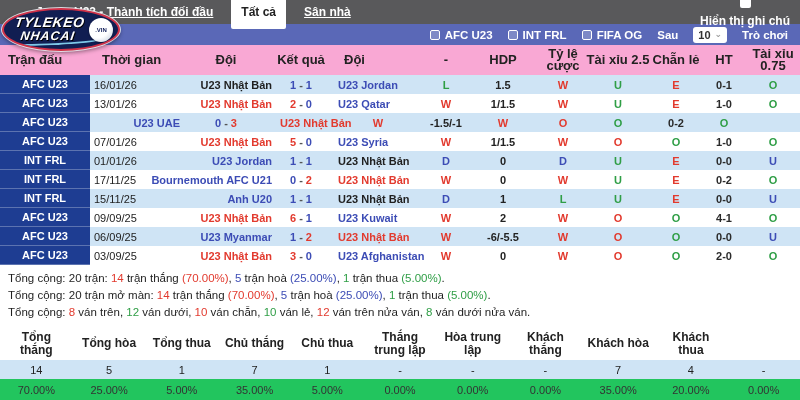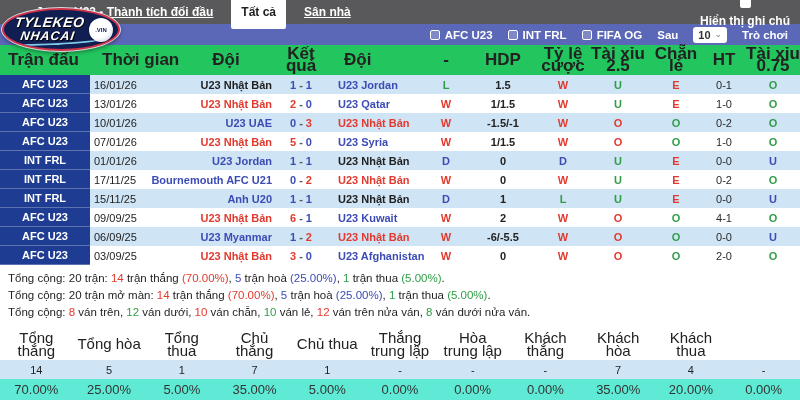--- a/index.html
+++ b/index.html
@@ -38,51 +38,51 @@
   .logo-text .l2{font-style:italic;font-weight:bold;color:#fff;font-size:12.5px;line-height:13px;letter-spacing:1px;text-shadow:1px 1px 0 #000;text-align:center;}
   .ball{position:absolute;right:5px;top:8px;width:24px;height:24px;border-radius:50%;
     background:radial-gradient(circle at 35% 30%,#ffffff 55%,#b9c4d6);display:flex;
     align-items:center;justify-content:center;box-shadow:0 1px 2px rgba(0,0,0,.4);}
   .vin{font-size:6px;font-weight:bold;color:#14205a;}
   .swoosh{position:absolute;left:4px;bottom:4px;width:100px;height:10px;
     border-bottom:2.5px solid #7ec8e8;border-radius:50%;transform:rotate(-3deg);}
 
   
   .grid{display:grid;grid-template-columns:90px 90px 92px 58px 96px 40px 74px 46px 64px 52px 44px 54px;}
-  .thead{height:30px;background:#22c55e;color:#222;font-weight:bold;font-size:17px;align-items:center;}
+  .thead{height:30px;background:#f9a8d4;color:#222;font-weight:bold;font-size:13px;align-items:center;}
   .thead .h{display:flex;align-items:center;justify-content:center;text-align:center;line-height:12px;}
   .thead .h-left8{justify-content:flex-start;padding-left:8px;}
   .thead .h-left12{justify-content:flex-start;padding-left:12px;}
   .thead .h-left14{justify-content:flex-start;padding-left:14px;}
   .row{height:19px;font-size:11px;align-items:stretch;background:#fff;}
   .row.alt{background:var(--rowalt);}
   .cell{display:flex;align-items:center;justify-content:center;}
   .cell-league{background:var(--navy);color:#fff;font-weight:bold;
     border-bottom:1px solid rgba(255,255,255,.28);}
   .cell-date{justify-content:flex-start;padding-left:4px;color:#222;}
   .cell-home{justify-content:flex-end;font-weight:bold;white-space:nowrap;cursor:pointer;}
   .cell-away{justify-content:flex-start;padding-left:8px;font-weight:bold;white-space:nowrap;cursor:pointer;}
   .cell-score{font-weight:bold;gap:3px;}
   .cell-letter{font-weight:bold;}
   .cell-hdp{color:#222;font-weight:700;}
-  .cell-ht{color:#2a2a2a;font-weight:normal;}
+  .cell-ht{color:#2a2a2a;font-weight:bold;}
   .c-red{color:var(--red);} .c-blue{color:var(--blue);} .c-green{color:var(--green);} .c-dark{color:var(--dark);}
   .dash{color:#555;}
 
   
   .summary{padding:5px 8px 3px;font-size:11.5px;color:#1c1c1c;line-height:17px;}
   .summary div{white-space:nowrap;}
 
   
   .stats{margin-top:3px;}
   .srow{display:grid;grid-template-columns:repeat(11,1fr);text-align:center;}
-  .stats-head{font-weight:normal;font-size:15px;color:#222;min-height:33px;align-items:center;padding:2px 0;}
+  .stats-head{font-weight:bold;font-size:12px;color:#222;min-height:33px;align-items:center;padding:2px 0;}
   .stats-head .scell{display:flex;align-items:center;justify-content:center;line-height:13px;padding:0 4px;}
   .stats-vals{height:19px;background:var(--rowalt);font-size:11px;color:#222;align-items:center;}
-  .stats-pcts{height:21px;background:#5eead4;font-size:13px;color:#333;align-items:center;}
+  .stats-pcts{height:21px;background:#22c55e;font-size:11px;color:#333;align-items:center;}
   .stats-vals .scell,.stats-pcts .scell{display:flex;align-items:center;justify-content:center;}
 </style>
 </head>
 <body>
 
 <div id="root">
 
   <div class="topbar">
     <span class="link">Japan U23 - Thành tích đối đầu</span>
     <span class="tab-all">Tất cả</span>
@@ -175,21 +175,20 @@
         <div class="cell cell-letter c-red">W</div>
         <div class="cell cell-hdp">1/1.5</div>
         <div class="cell cell-letter c-red">W</div>
         <div class="cell cell-letter c-green">U</div>
         <div class="cell cell-letter c-red">E</div>
         <div class="cell cell-ht">1-0</div>
         <div class="cell cell-letter c-green">O</div>
       </div>
       <div class="grid row alt">
         <div class="cell cell-league">AFC U23</div>
-        <div class="cell cell-date">10/01/26</div>
         <div class="cell cell-home c-blue">U23 UAE</div>
         <div class="cell cell-score">
           <span class="c-blue">0</span>
           <span class="dash">-</span>
           <span class="c-red">3</span>
         </div>
         <div class="cell cell-away c-red">U23 Nhật Bản</div>
         <div class="cell cell-letter c-red">W</div>
         <div class="cell cell-hdp">-1.5/-1</div>
         <div class="cell cell-letter c-red">W</div>

